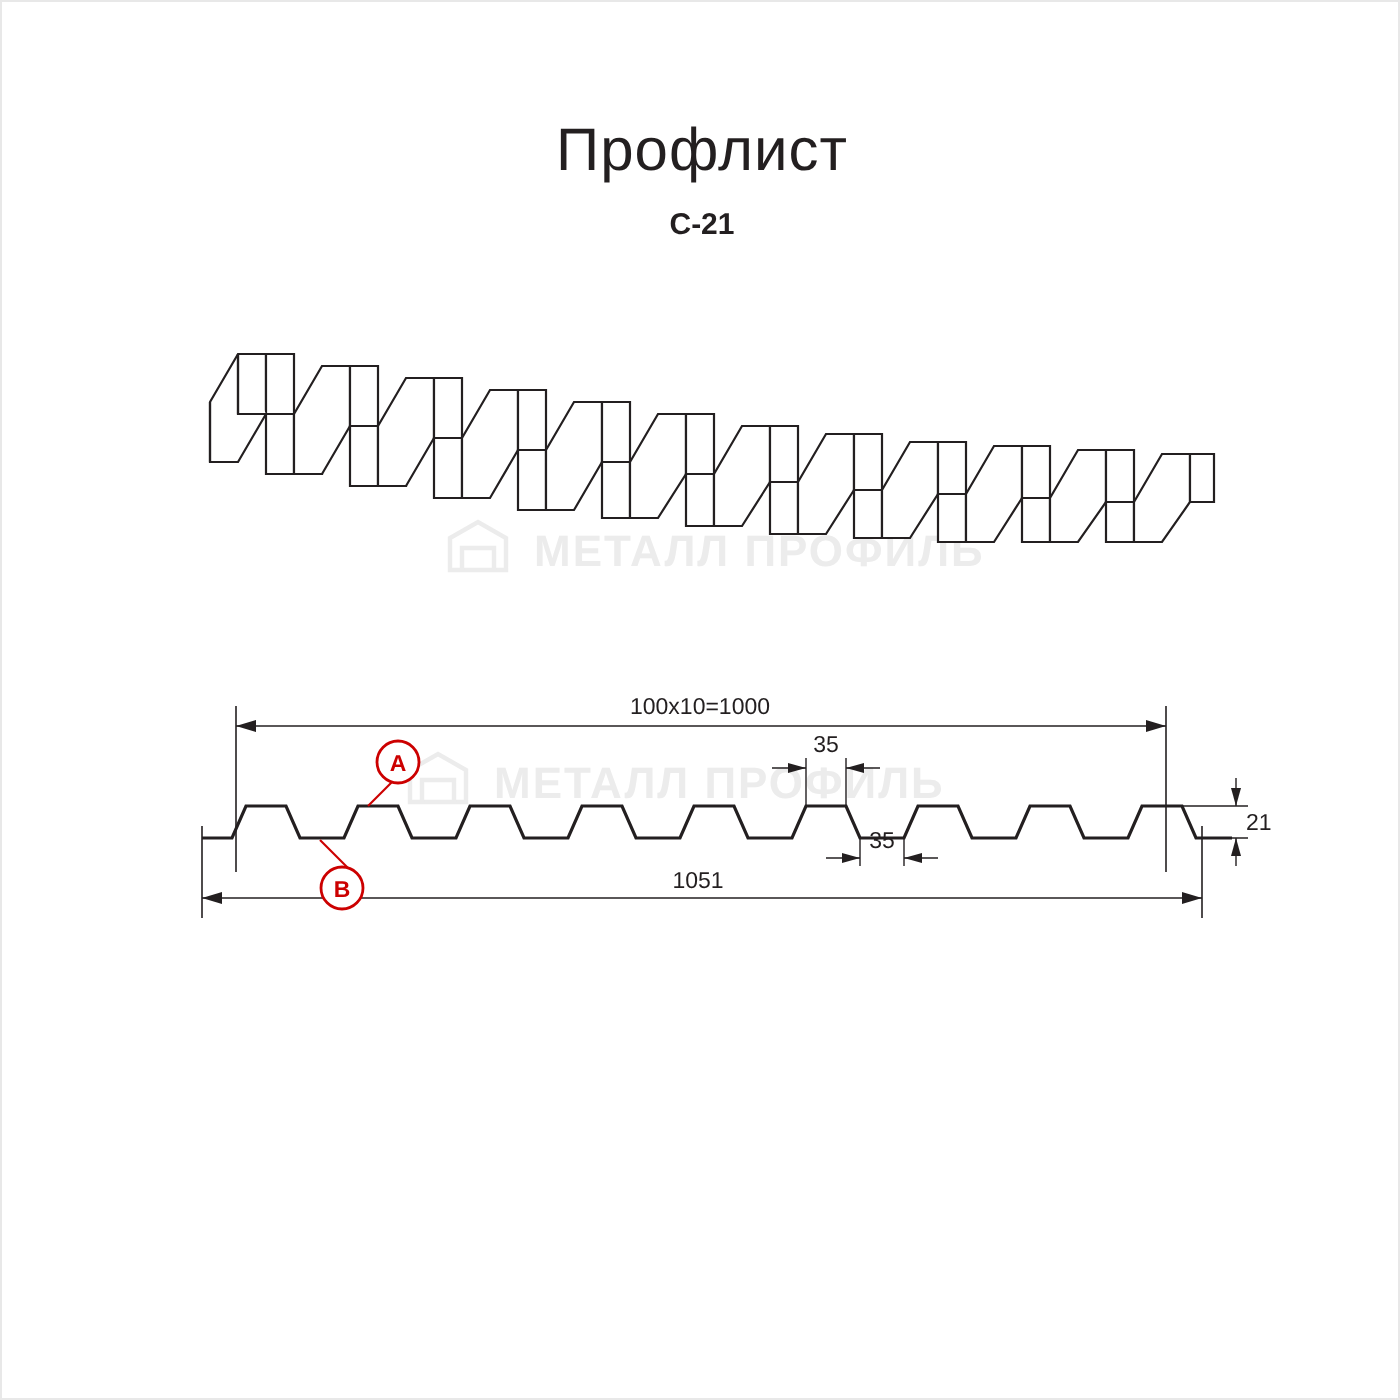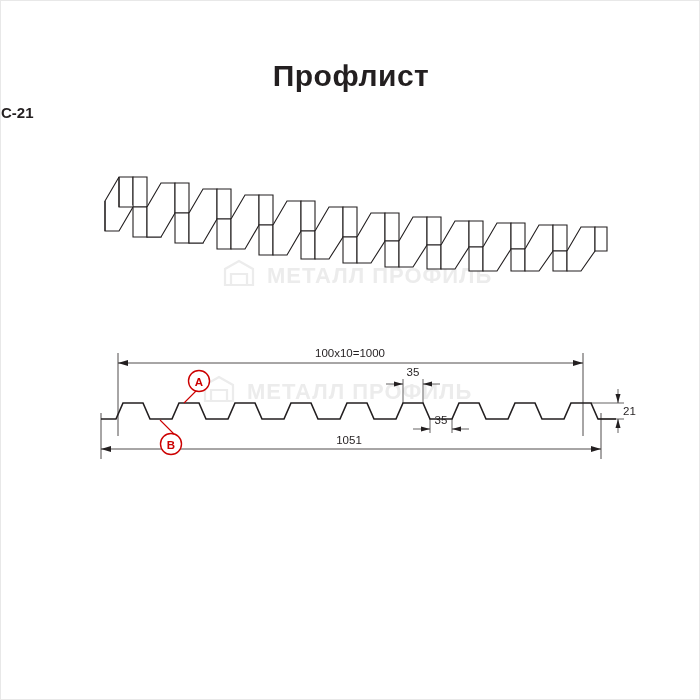--- a/index.html
+++ b/index.html
@@ -22,29 +22,30 @@
     box-sizing: border-box;
     border: 1px solid #e8e8e8;
   }
   .title {
     position: absolute;
     top: 58px;
     left: 0;
     width: 700px;
     text-align: center;
     font-size: 30px;
-    font-weight: bold;
+    font-weight: normal;
     letter-spacing: 0.5px;
     color: #231f20;
   }
   .subtitle {
     position: absolute;
     top: 103px;
     left: 0;
     width: 700px;
+    text-align: center;
     font-size: 15px;
     font-weight: bold;
     color: #231f20;
   }
   .footer-note {
     position: absolute;
     top: 618px;
     left: 0;
     width: 700px;
     text-align: center;

